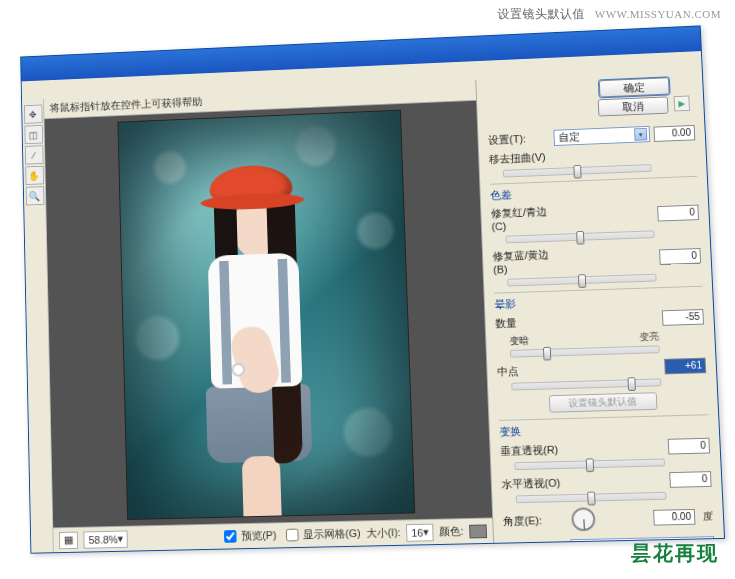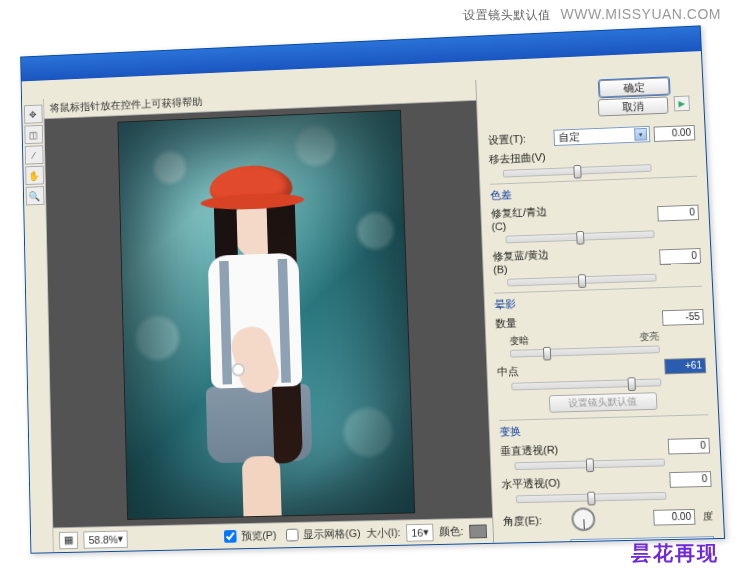--- a/index.html
+++ b/index.html
@@ -1,19 +1,19 @@
 <!DOCTYPE html>
 <html><head>
 <meta charset="utf-8">
 <style>
   * { box-sizing: border-box; font-family: "Microsoft YaHei", SimSun, sans-serif; }
   body { margin: 0; background: #fff; width: 735px; height: 579px; position: relative; overflow: hidden; }
   .watermark-top { position: absolute; top: 6px; right: 14px; font-size: 12px; color: #666; letter-spacing: 0.5px; z-index: 100; }
-  .watermark-top .url { font-size: 14px; color: #999; margin-left: 6px; letter-spacing: 0.5px; }
-  .watermark-bottom { position: absolute; right: 16px; bottom: 12px; font-size: 20px; color: #6d28d9; font-family: KaiTi, STKaiti, serif; letter-spacing: 2px; z-index: 100; font-weight: bold; }
+  .watermark-top .url { font-size: 11px; color: #999; margin-left: 6px; letter-spacing: 0.5px; font-family: Liberation Serif, serif; }
+  .watermark-bottom { position: absolute; right: 16px; bottom: 12px; font-size: 20px; color: #15803d; font-family: KaiTi, STKaiti, serif; letter-spacing: 2px; z-index: 100; font-weight: bold; }
 
   
   .window { position: absolute; top: 30px; left: 6px; width: 720px; height: 530px; background: #ece9d8; border: 1px solid #0a4a9e; box-shadow: 2px 2px 6px rgba(0,0,0,0.2);
             transform: perspective(1400px) rotateY(-4deg) rotateX(3deg) rotateZ(-2deg) scale(0.95); transform-origin: 40% 45%; }
   .titlebar-strip { height: 26px; background: linear-gradient(#2a72d8,#1a55c0); }
   .titlebar { margin-top: 26px; height: 20px; background: linear-gradient(#4a8ce8,#2765c9); color: #fff; font-size: 11px; padding: 3px 6px; }
 
   .body { display: flex; position: absolute; top: 46px; left: 0; right: 0; bottom: 0; }
   .toolbar { width: 24px; background: #ece9d8; border-right: 1px solid #bbb; padding-top: 4px; }
   .toolbar .tool { width: 20px; height: 20px; margin: 2px auto; border: 1px solid #aaa; background: #eee; display: flex; align-items: center; justify-content: center; font-size: 10px; color: #555; }

